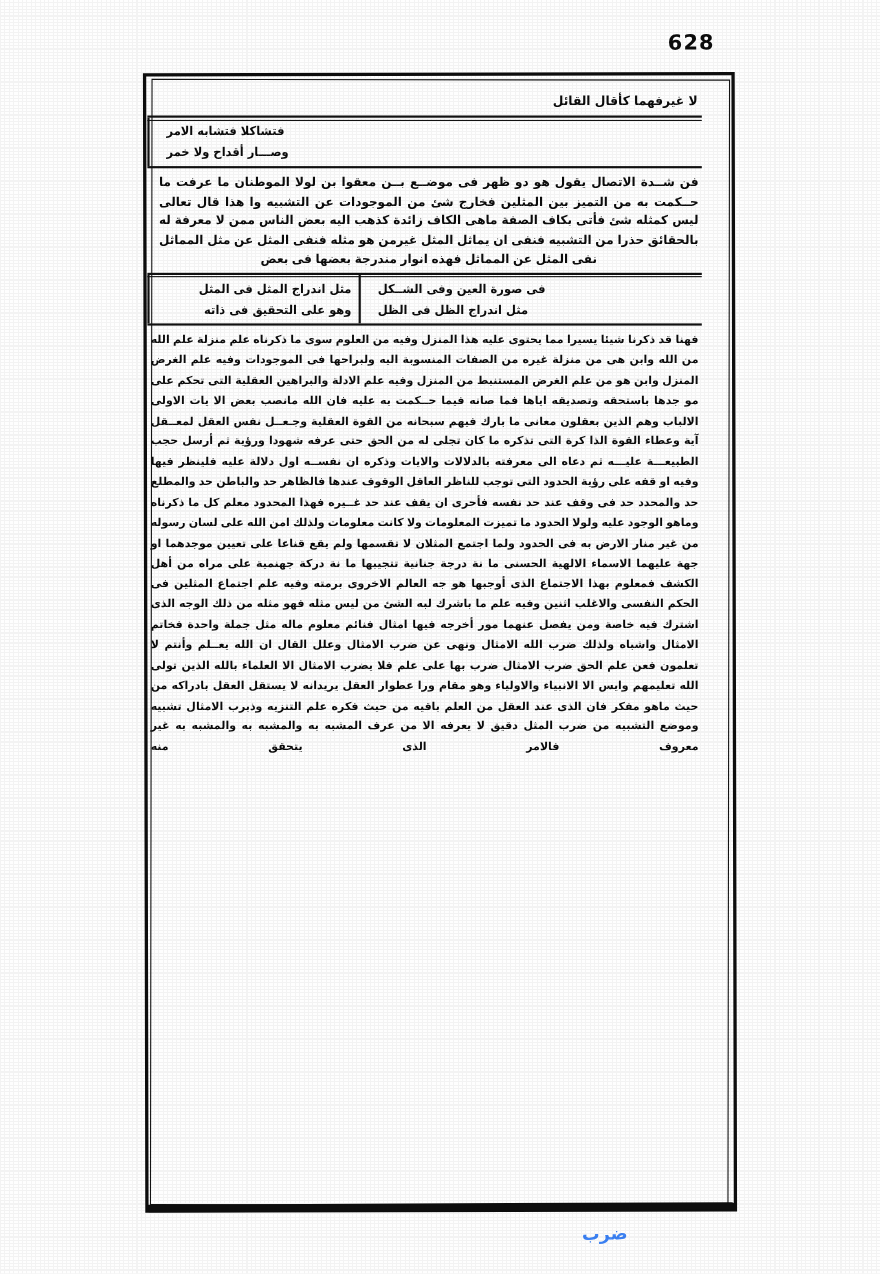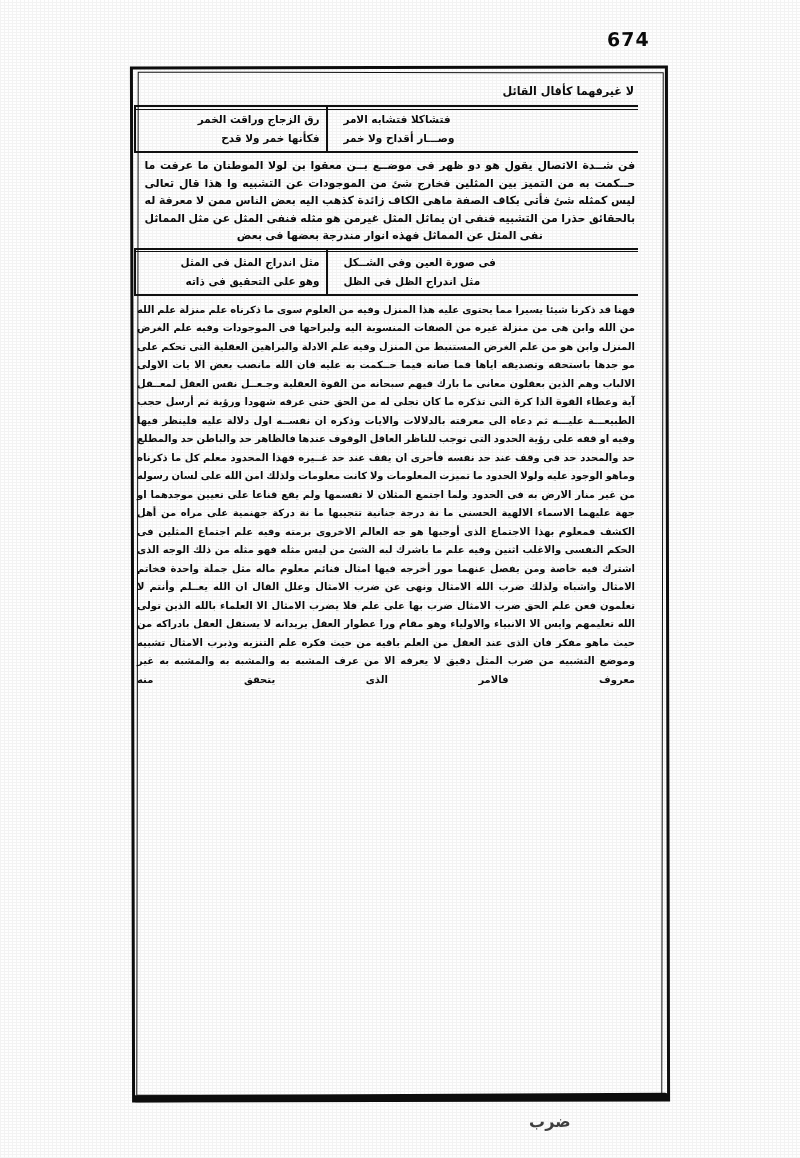--- a/index.html
+++ b/index.html
@@ -186,61 +186,57 @@
     left: 0; right: 0;
     top: 1112px;
     text-align: center;
     direction: rtl;
   }
   .catchword span {
     display: inline-block;
     margin-right: -300px;
     font-size: 16px;
     font-weight: bold;
-    color: #404040;
+    color: #3b82f6;
     transform: rotate(-1deg);
   }
 
   
   .grain {
     position: absolute;
     inset: 0;
     pointer-events: none;
     opacity: 0.045;
     background-image:
       repeating-linear-gradient(0deg, #000 0 1px, transparent 1px 3px),
       repeating-linear-gradient(90deg, #000 0 1px, transparent 1px 4px);
     mix-blend-mode: multiply;
   }
 </style>
 </head>
 <body>
 
 <div id="page">
 
-  <div class="folio ar">674</div>
+  <div class="folio ar">628</div>
 
   <div class="frame-outer"></div>
   <div class="frame-inner"></div>
   <div class="frame-base"></div>
 
   <div class="content">
 
     <div class="ar header-line">لا غيرفهما كأقال القائل</div>
 
     <div class="vt-wrap">
       <div class="vt-row">
         <div class="vt-cell blank"></div>
         <div class="vt-cell second ar">
           <span class="hemistich">فتشاكلا فتشابه الامر</span>
           <span class="hemistich">وصـــار أقداح ولا خمر</span>
-        </div>
-        <div class="vt-cell first ar">
-          <span class="hemistich">رق الزجاج وراقت الخمر</span>
-          <span class="hemistich">فكأنها خمر ولا قدح</span>
         </div>
       </div>
     </div>
 
     <div class="ar para tight">فن شــدة الاتصال يقول هو دو ظهر فى موضــع بــن معقوا بن لولا الموطنان ما عرفت ما حــكمت به من التميز بين المثلين فخارج شئ من الموجودات عن التشبيه وا هذا قال تعالى ليس كمثله شئ فأتى بكاف الصفة ماهى الكاف زائدة كذهب اليه بعض الناس ممن لا معرفة له بالحقائق حذرا من التشبيه فنفى ان يماثل المثل غيرمن هو مثله فنفى المثل عن مثل المماثل نفى المثل عن المماثل فهذه انوار مندرجة بعضها فى بعض</div>
 
     <div class="vt-wrap">
       <div class="vt-row">
         <div class="vt-cell blank"></div>
         <div class="vt-cell second ar">

